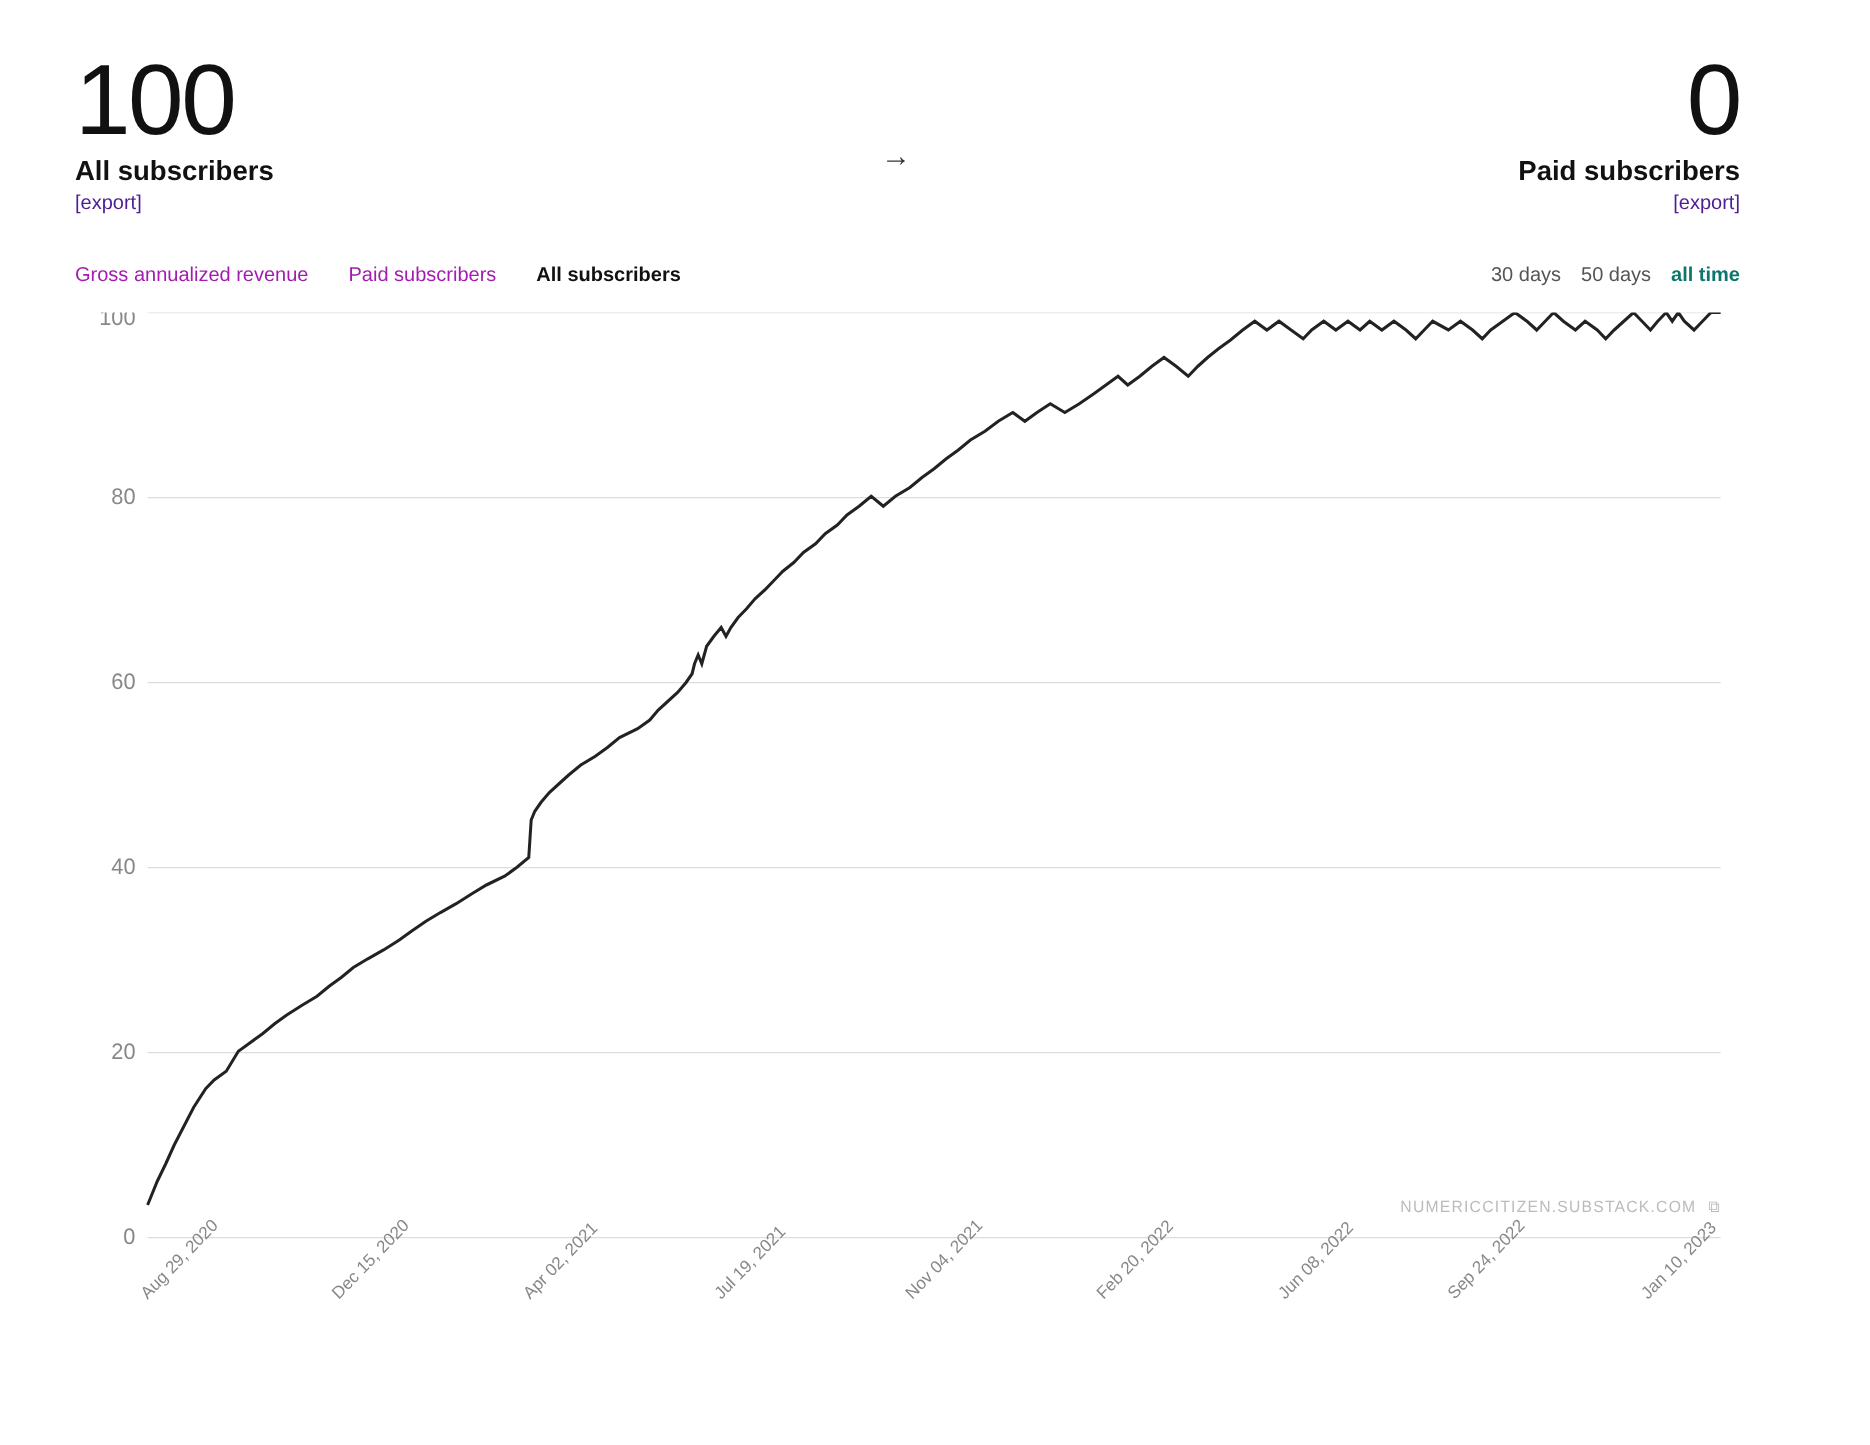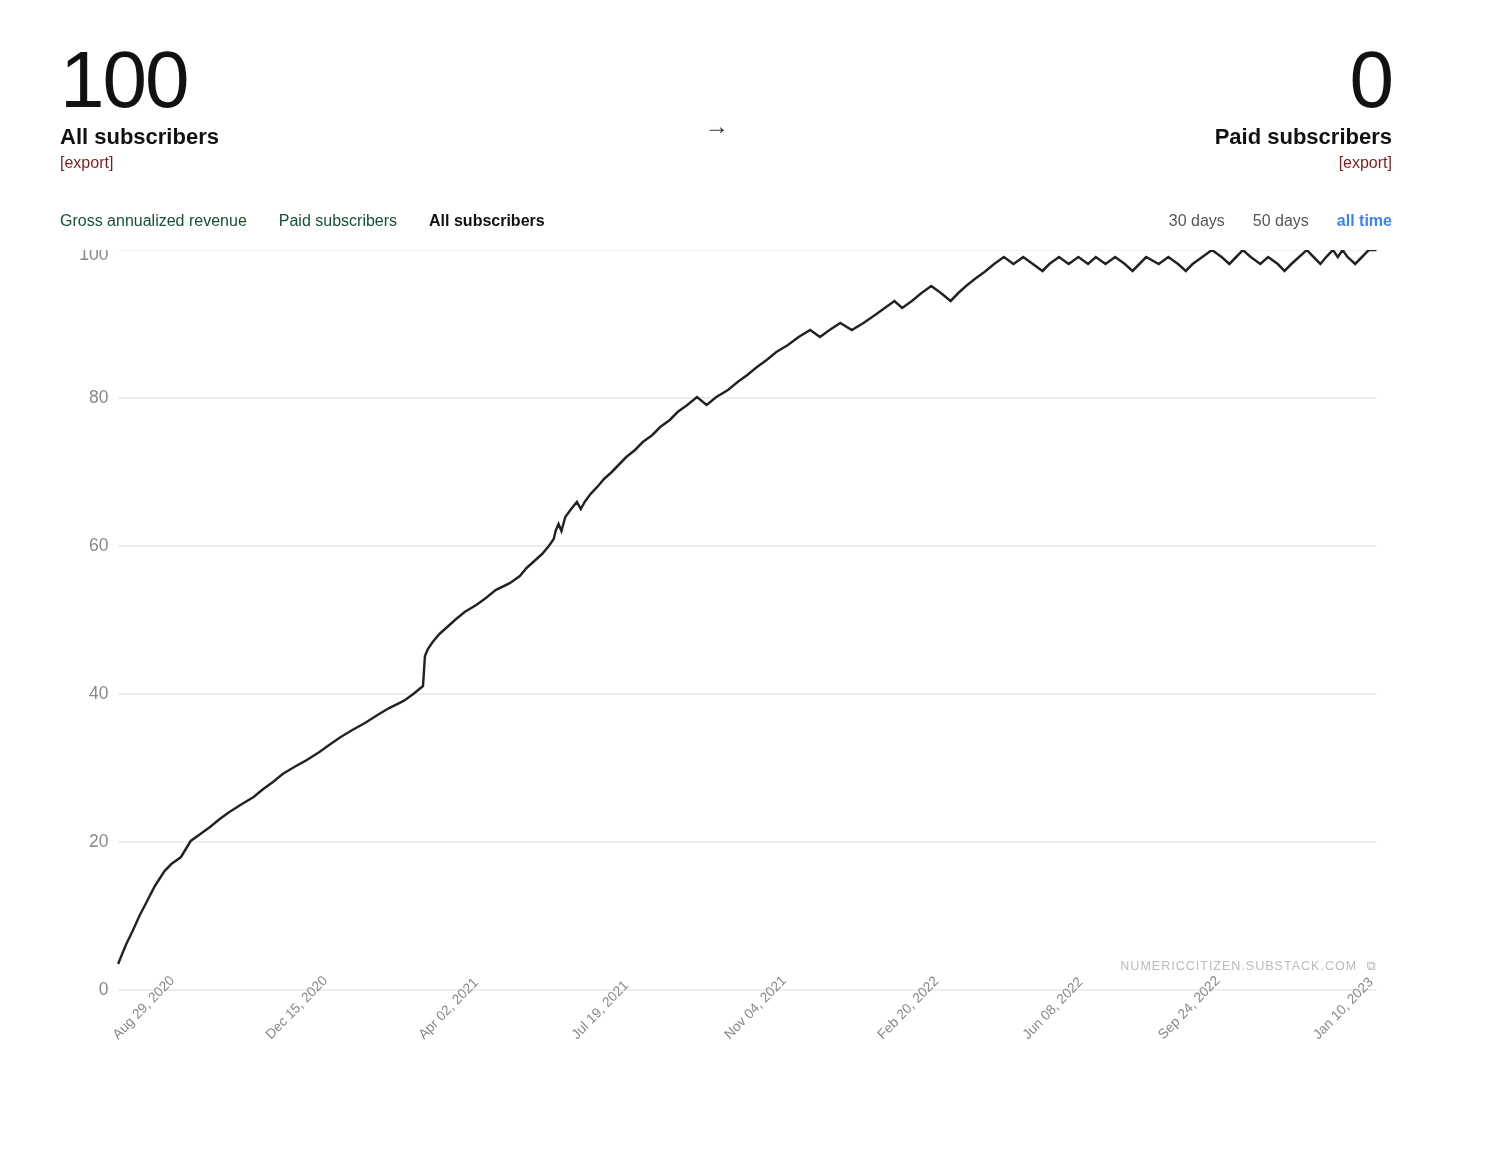--- a/index.html
+++ b/index.html
@@ -38,21 +38,21 @@
       letter-spacing: -2px;
     }
     .stat-label {
       font-size: 22px;
       font-weight: 700;
       color: #111;
       margin-top: 4px;
     }
     .stat-export {
       font-size: 16px;
-      color: #7f1d1d;
+      color: #4c1d95;
       margin-top: 4px;
       cursor: pointer;
       text-decoration: none;
     }
     .arrow-separator {
       font-size: 24px;
       color: #333;
       margin-top: 40px;
       align-self: center;
     }
@@ -62,40 +62,40 @@
       align-items: center;
       margin-bottom: 20px;
     }
     .chart-tabs-left {
       display: flex;
       gap: 32px;
       align-items: center;
     }
     .chart-tab {
       font-size: 16px;
-      color: #14532d;
+      color: #a21caf;
       cursor: pointer;
     }
     .chart-tab.active {
       font-weight: 700;
       color: #111;
     }
     .chart-tabs-right {
       display: flex;
-      gap: 28px;
+      gap: 16px;
       align-items: center;
     }
     .time-tab {
       font-size: 16px;
       color: #555;
       cursor: pointer;
     }
     .time-tab.active {
       font-weight: 700;
-      color: #3b82f6;
+      color: #0f766e;
     }
     .chart-container {
       position: relative;
       width: 100%;
       height: 820px;
     }
   </style>
 </head>
 <body>
 

